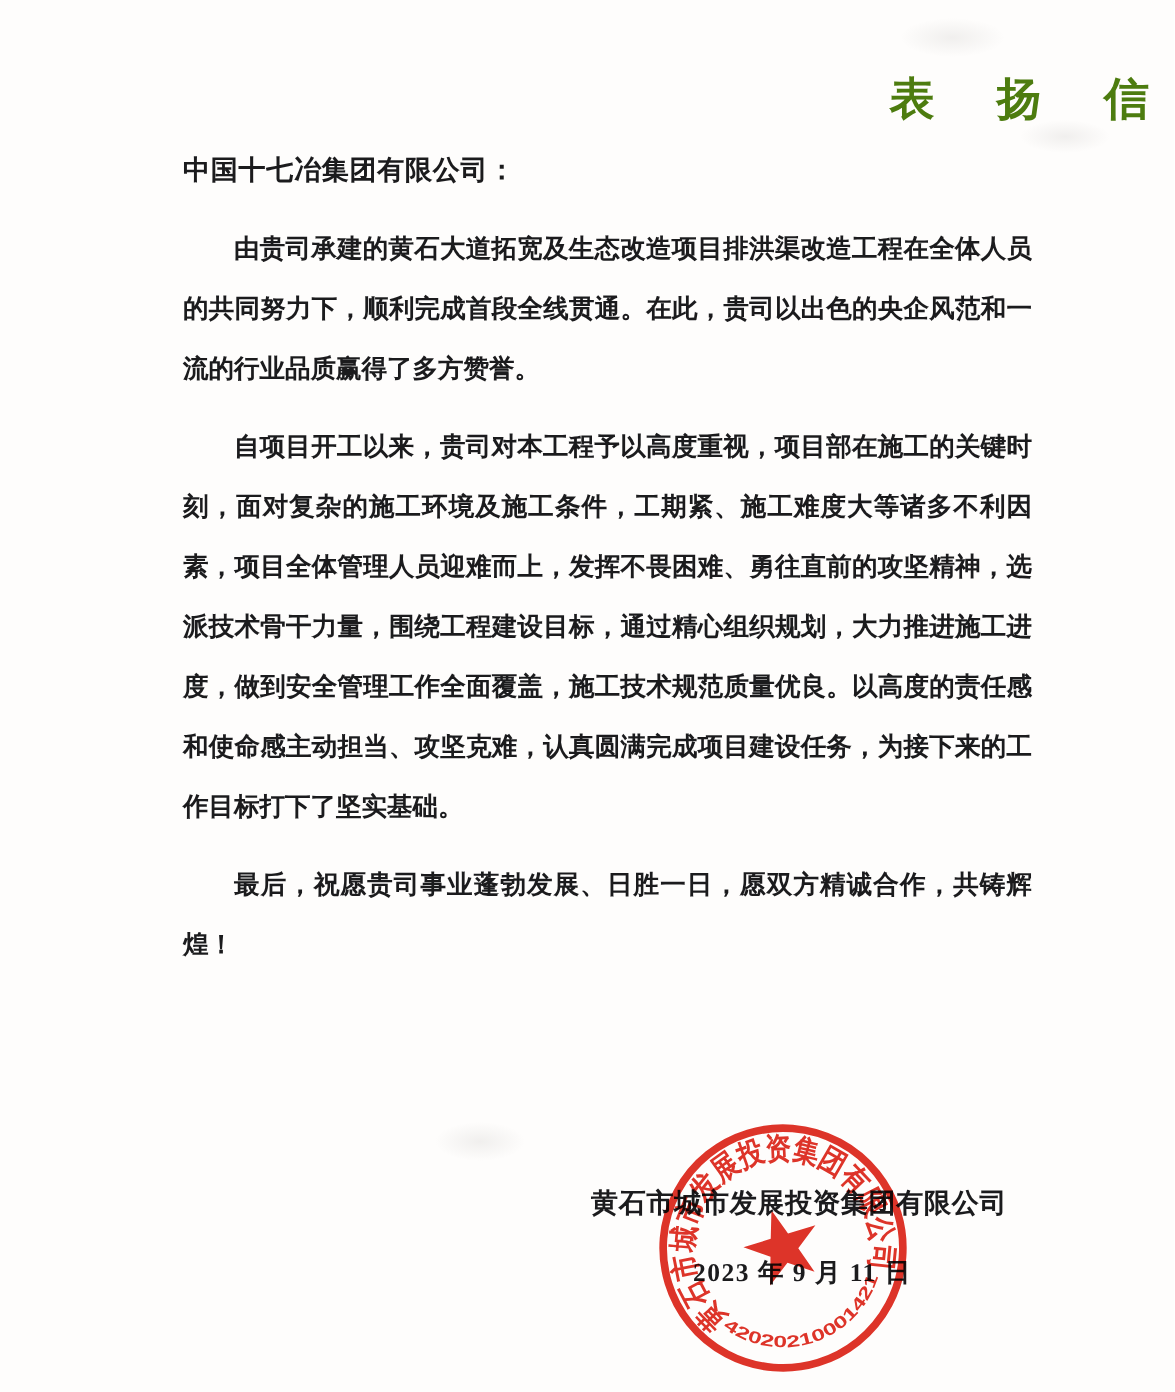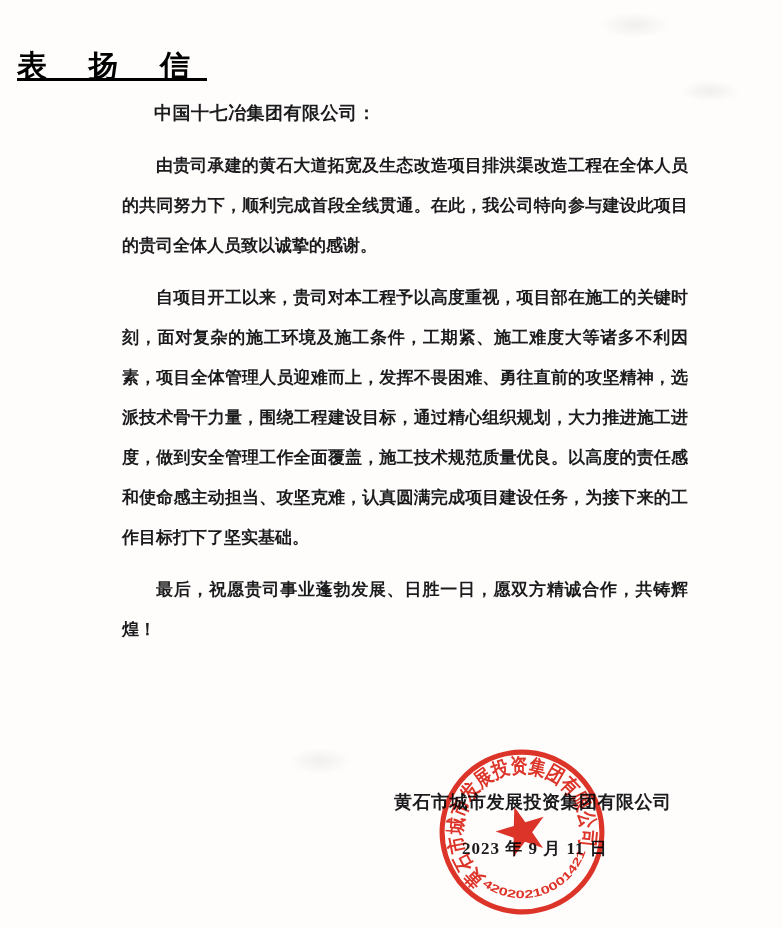--- a/index.html
+++ b/index.html
@@ -6,31 +6,29 @@
   .page{
     position:relative;
     width:783px;height:928px;
     background:#fefdfc;
     overflow:hidden;
     font-family:"Liberation Serif","DejaVu Serif",serif;
     color:#1b1b1d;
   }
   .title{
     position:absolute;top:46px;left:0;right:0;
-    text-align:left;
+    text-align:right;
     font-size:30px;font-weight:700;
     letter-spacing:17px;text-indent:17px;
-    color:#000000;
-    text-decoration:underline;
+    color:#4d7c0f;
   }
   .salutation{
     position:absolute;top:101px;left:122px;
     font-size:18px;font-weight:600;
     letter-spacing:0.5px;
-    margin-left:32px;
   }
   .body-text{
     position:absolute;top:146px;left:122px;width:566px;
     font-size:17px;font-weight:600;
     line-height:40px;
     text-align:justify;
   }
   .body-text p{
     margin:0 0 12px 0;
     text-indent:2em;
@@ -78,21 +76,21 @@
 
   <div class="smudge s1"></div>
   <div class="smudge s2"></div>
   <div class="smudge s3"></div>
 
   <div class="title">表 扬 信</div>
 
   <div class="salutation">中国十七冶集团有限公司：</div>
 
   <div class="body-text">
-    <p>由贵司承建的黄石大道拓宽及生态改造项目排洪渠改造工程在全体人员的共同努力下，顺利完成首段全线贯通。在此，我公司特向参与建设此项目的贵司全体人员致以诚挚的感谢。</p>
+    <p>由贵司承建的黄石大道拓宽及生态改造项目排洪渠改造工程在全体人员的共同努力下，顺利完成首段全线贯通。在此，贵司以出色的央企风范和一流的行业品质赢得了多方赞誉。</p>
     <p>自项目开工以来，贵司对本工程予以高度重视，项目部在施工的关键时刻，面对复杂的施工环境及施工条件，工期紧、施工难度大等诸多不利因素，项目全体管理人员迎难而上，发挥不畏困难、勇往直前的攻坚精神，选派技术骨干力量，围绕工程建设目标，通过精心组织规划，大力推进施工进度，做到安全管理工作全面覆盖，施工技术规范质量优良。以高度的责任感和使命感主动担当、攻坚克难，认真圆满完成项目建设任务，为接下来的工作目标打下了坚实基础。</p>
     <p>最后，祝愿贵司事业蓬勃发展、日胜一日，愿双方精诚合作，共铸辉煌！</p>
   </div>
 
   <div class="sig-company">黄石市城市发展投资集团有限公司</div>
   <div class="sig-date">2023 年 9 月 11 日</div>
 
   <div class="seal">
     <svg viewBox="0 0 200 200" xmlns="http://www.w3.org/2000/svg">
       <defs>

